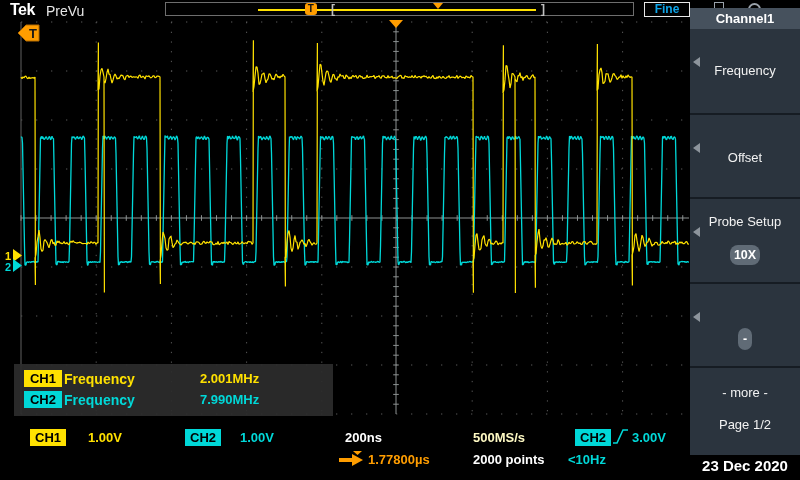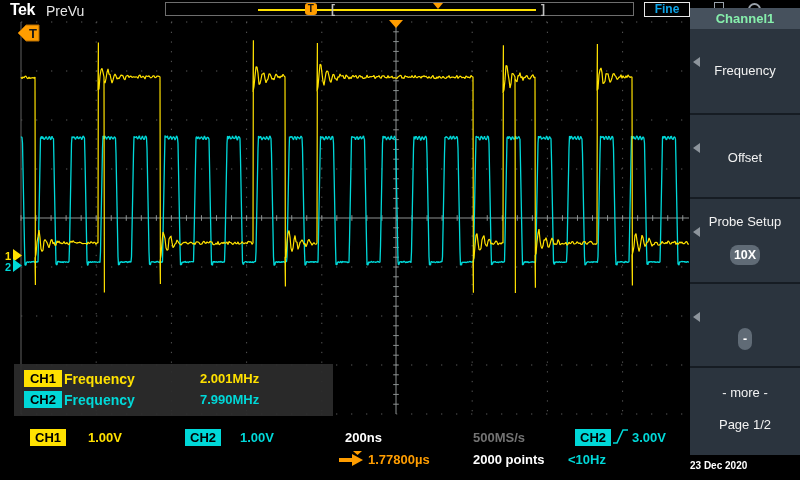--- a/index.html
+++ b/index.html
@@ -42,47 +42,47 @@
   .row-y .meas-badge{background:var(--yellow)} .row-y .meas-name,.row-y .meas-val{color:var(--yellow)}
   .row-c .meas-badge{background:var(--cyan)} .row-c .meas-name,.row-c .meas-val{color:var(--cyan)}
 
   
   .bb{position:absolute;left:0;top:420px;width:690px;height:60px;background:#000;z-index:4}
   .bb .item{position:absolute;font-size:13px;font-weight:600;white-space:nowrap}
   .badge{display:inline-block;padding:0 5px;height:17px;color:#000;font-size:13px;font-weight:700;line-height:17px}
   .badge.y{background:var(--yellow)} .badge.c{background:var(--cyan)}
   .p-ch1b{left:30px;top:9px} .p-ch1v{left:88px;top:10px;color:var(--yellow)}
   .p-ch2b{left:185px;top:9px} .p-ch2v{left:240px;top:10px;color:var(--cyan)}
-  .p-tb{left:345px;top:10px;color:#fff} .p-sr{left:473px;top:10px;color:#737373}
+  .p-tb{left:345px;top:10px;color:#fff} .p-sr{left:473px;top:10px;color:#fef9c3}
   .p-trb{left:575px;top:9px} .p-slope{left:612px;top:7px} .p-trl{left:632px;top:10px;color:var(--cyan)}
   .p-dlyi{left:338px;top:30px} .p-dly{left:368px;top:32px;color:var(--orange)}
   .p-pts{left:473px;top:32px;color:#fff} .p-tf{left:568px;top:32px;color:var(--cyan)}
 
   
   .panel{position:absolute;left:690px;top:0;width:110px;height:480px;z-index:6}
   .panel-topicons{position:absolute;left:0;top:0;width:110px;height:8px;overflow:hidden;background:#000}
   .ticon-save{position:absolute;left:24px;top:2px;width:10px;height:10px;border:1px solid #9aa2aa;background:#000}
   .ticon-clock{position:absolute;left:58px;top:3px;width:13px;height:13px;border:2px solid #9aa2aa;border-radius:50%}
-  .panel-hd{position:absolute;left:0;top:8px;width:110px;height:21px;background:#46515d;color:#86efac;
+  .panel-hd{position:absolute;left:0;top:8px;width:110px;height:21px;background:#46515d;color:#ffffff;
     font-size:13px;font-weight:600;text-align:center;line-height:21px}
   .panel-body{position:absolute;left:0;top:29px;width:110px;height:426px;background:#2b343e}
   .sec{position:relative;width:110px;border-bottom:2px solid #161c23}
   .sec-pos{height:86px}.sec-off{height:84px}.sec-probe{height:85px}.sec-label{height:84px}.sec-more{height:83px;border-bottom:none}
   .sec .lbl{position:absolute;left:0;width:110px;text-align:center;font-size:13px;color:#f2f2f2}
   .sec-pos .lbl{top:34px}.sec-off .lbl{top:35px}.sec-probe .lbl{top:15px}.sec-label .lbl{top:18px}
   .arrow-l{position:absolute;left:3px;top:28px;width:0;height:0;border-top:5px solid transparent;
     border-bottom:5px solid transparent;border-right:7px solid #8d949c}
   .pv{position:absolute;left:50%;transform:translateX(-50%);background:#606b76;color:#fff;
     font-size:12.5px;font-weight:600;text-align:center;border-radius:8px}
   .pv-10x{top:46px;width:30px;height:20px;line-height:20px}
   .pv-dash{top:44px;width:14px;height:22px;line-height:22px}
   .more-lbl{position:absolute;left:0;top:17px;width:110px;text-align:center;font-size:13px;color:#f2f2f2}
   .page-lbl{position:absolute;left:0;top:49px;width:110px;text-align:center;font-size:13px;color:#f2f2f2}
   .date{position:absolute;left:0;top:455px;width:110px;height:25px;background:#000;color:#fff;
-    font-size:10px;font-weight:600;text-align:left;line-height:22px}
+    font-size:15px;font-weight:600;text-align:center;line-height:22px}
 </style>
 </head>
 <body>
 
 <div class="screen" style="--yellow: #ffe100; --cyan: #00d8d8; --orange: #ff9d00;">
 
   <svg class="scope" id="scope-svg" width="690" height="480" viewBox="0 0 690 480">
       <line x1="21" y1="22" x2="21" y2="414" class="gsolid"></line>
       <line x1="96.2" y1="22" x2="96.2" y2="414" class="gdotv"></line>
       <line x1="171.4" y1="22" x2="171.4" y2="414" class="gdotv"></line>

